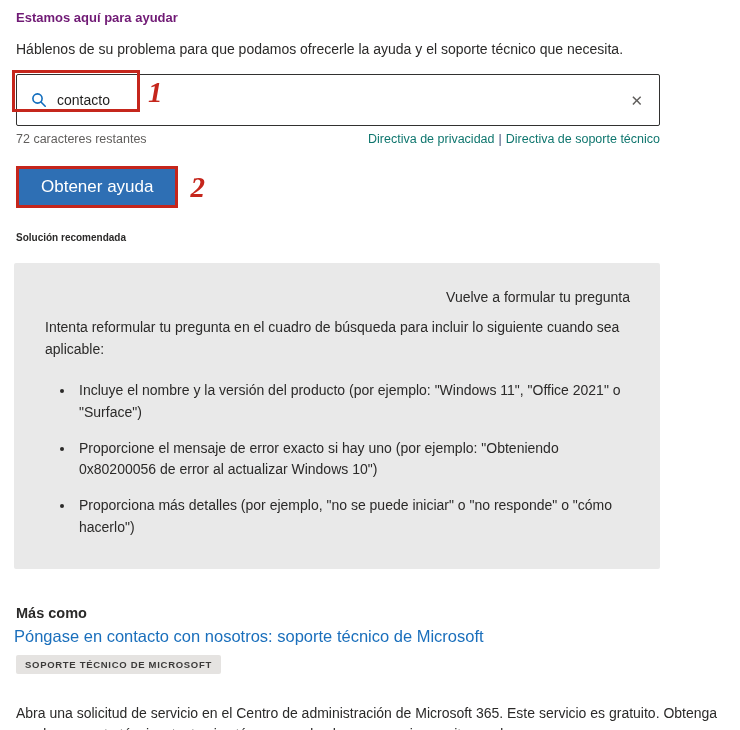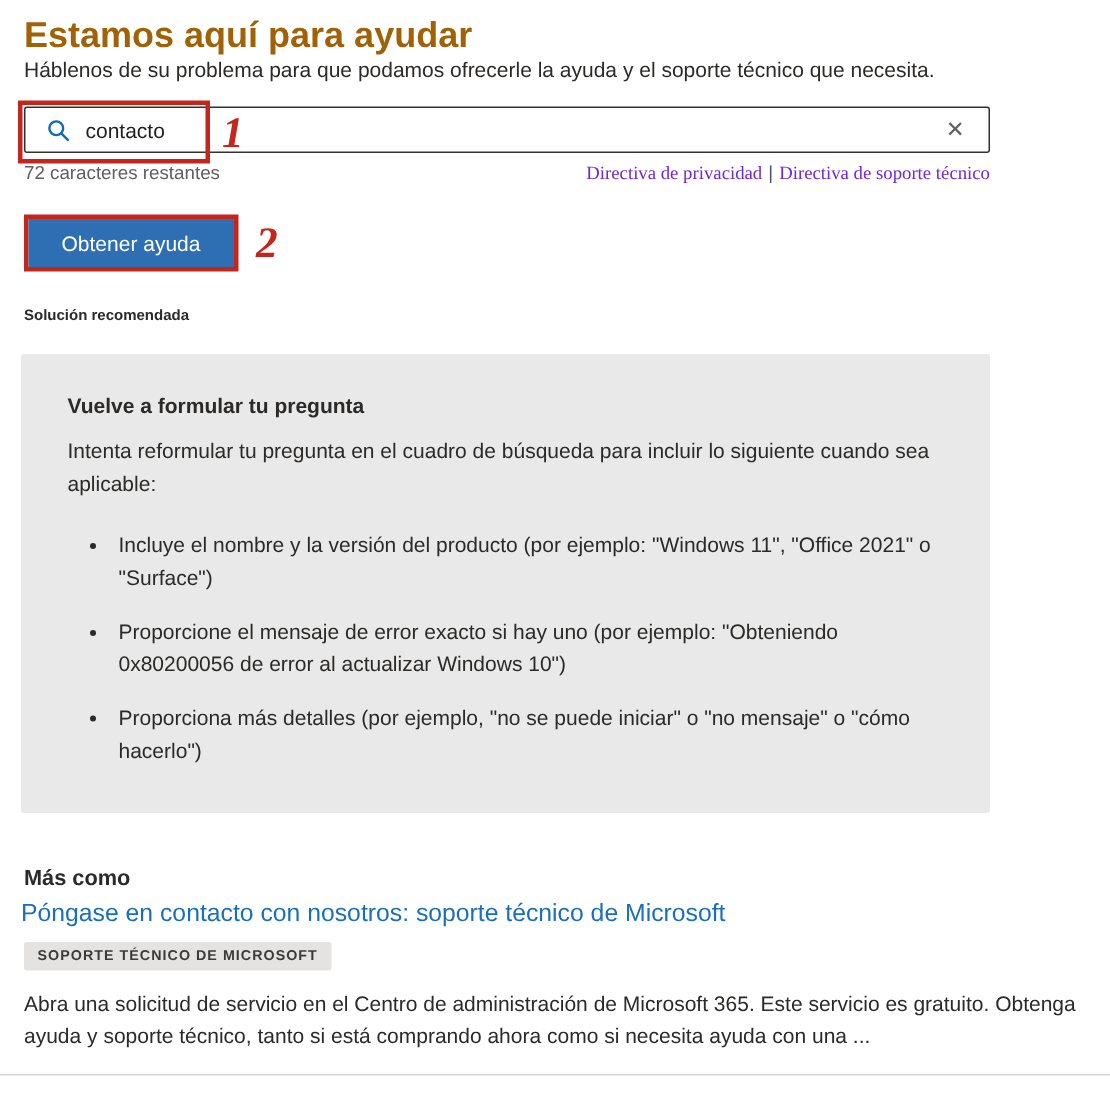--- a/index.html
+++ b/index.html
@@ -4,38 +4,38 @@
 <style>
   * { box-sizing: border-box; margin: 0; padding: 0; }
   html, body { width: 740px; height: 730px; overflow: hidden; background: #ffffff; }
   body {
     font-family: "Liberation Sans", "DejaVu Sans", sans-serif;
     color: #252423;
   }
   .container { padding: 10px 16px 0 16px; width: 740px; }
 
   .page-title {
-    font-size: 24px;
-    font-weight: 700;
-    color: #a16207;
-    margin-bottom: 0;
+    font-size: 13px;
+    font-weight: 700;
+    color: #701a75;
+    margin-bottom: 16px;
   }
   .subtitle {
     font-size: 14px;
     color: #2b2a29;
     margin-bottom: 17px;
   }
 
   
   .search-wrap { position: relative; width: 644px; margin-bottom: 6px; }
   .search-box {
     display: flex;
     align-items: center;
     width: 644px;
-    height: 31px;
+    height: 52px;
     border: 1px solid #323130;
     border-radius: 2px;
     background: #fff;
     padding: 0 10px 0 14px;
   }
   .search-icon { display: inline-flex; margin-right: 10px; flex: 0 0 auto; }
   .search-input {
     border: none;
     outline: none;
     flex: 1 1 auto;
@@ -77,31 +77,31 @@
   .meta-row {
     width: 644px;
     display: flex;
     justify-content: space-between;
     align-items: flex-start;
     font-size: 12.5px;
     margin-bottom: 20px;
   }
   .chars-remaining { color: #605e5c; }
   .policy-links { color: #0f6cbd; }
-  .policy-links a { color: #6d28d9; text-decoration: none; font-family: Liberation Serif, serif; }
+  .policy-links a { color: #0f766e; text-decoration: none; }
   .pipe { color: #44527a; padding: 0 4px; }
 
   .btn-row { display: flex; align-items: center; margin-bottom: 24px; }
   .btn-annwrap { display: inline-block; }
   .btn-primary {
     background: #2e6fb4;
     color: #ffffff;
     border: none;
     font-family: "Liberation Sans", sans-serif;
-    font-size: 14px;
+    font-size: 17px;
     padding: 8px 22px;
     cursor: pointer;
   }
   .btn-row .ann-num { margin-left: 12px; }
 
   .section-heading {
     font-size: 10px;
     font-weight: 700;
     color: #2b2a29;
     margin-bottom: 20px;
@@ -110,23 +110,24 @@
   .card {
     width: 646px;
     margin-left: -2px;
     background: #e9e9e9;
     border-radius: 2px;
     padding: 26px 30px 30px 31px;
     margin-bottom: 36px;
   }
   .card-title {
     font-size: 14px;
-    font-weight: 700;
+    font-weight: 400;
     color: #2b2a29;
     margin-bottom: 12px;
+    text-align: right;
   }
   .card-intro {
     font-size: 14px;
     line-height: 1.55;
     color: #2b2a29;
     max-width: 600px;
     margin-bottom: 16px;
   }
   .card-list { list-style: disc; padding-left: 30px; max-width: 590px; margin-top: 20px; }
   .card-list li {
@@ -155,21 +156,21 @@
   }
   .badge {
     display: inline-block;
     background: #e5e3e1;
     color: #3b3a39;
     font-size: 9.5px;
     font-weight: 700;
     letter-spacing: 0.7px;
     padding: 4px 9px;
     border-radius: 2px;
-    margin-bottom: 12px;
+    margin-bottom: 29px;
     text-transform: uppercase;
   }
   .result-desc {
     font-size: 14px;
     line-height: 1.5;
     color: #2b2a29;
     max-width: 706px;
   }
 
   .footer {
@@ -220,21 +221,21 @@
   </div>
 
   <h2 class="section-heading">Solución recomendada</h2>
 
   <div class="card">
     <h3 class="card-title">Vuelve a formular tu pregunta</h3>
     <p class="card-intro">Intenta reformular tu pregunta en el cuadro de búsqueda para incluir lo siguiente cuando sea aplicable:</p>
     <ul class="card-list">
       <li>Incluye el nombre y la versión del producto (por ejemplo: "Windows 11", "Office 2021" o "Surface")</li>
       <li>Proporcione el mensaje de error exacto si hay uno (por ejemplo: "Obteniendo 0x80200056 de error al actualizar Windows 10")</li>
-      <li>Proporciona más detalles (por ejemplo, "no se puede iniciar" o "no mensaje" o "cómo hacerlo")</li>
+      <li>Proporciona más detalles (por ejemplo, "no se puede iniciar" o "no responde" o "cómo hacerlo")</li>
     </ul>
   </div>
 
   <h2 class="more-help-heading">Más como</h2>
 
   <a href="#" class="result-link">Póngase en contacto con nosotros: soporte técnico de Microsoft</a>
   <br>
   <span class="badge">SOPORTE TÉCNICO DE MICROSOFT</span>
 
   <p class="result-desc">Abra una solicitud de servicio en el Centro de administración de Microsoft 365. Este servicio es gratuito. Obtenga ayuda y soporte técnico, tanto si está comprando ahora como si necesita ayuda con una ...</p>

